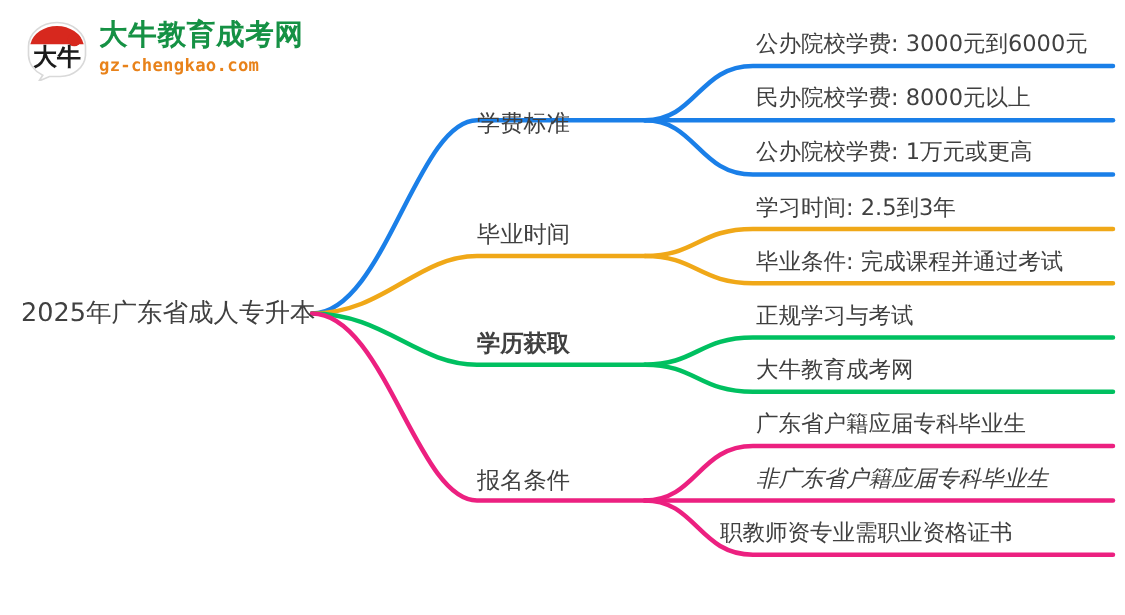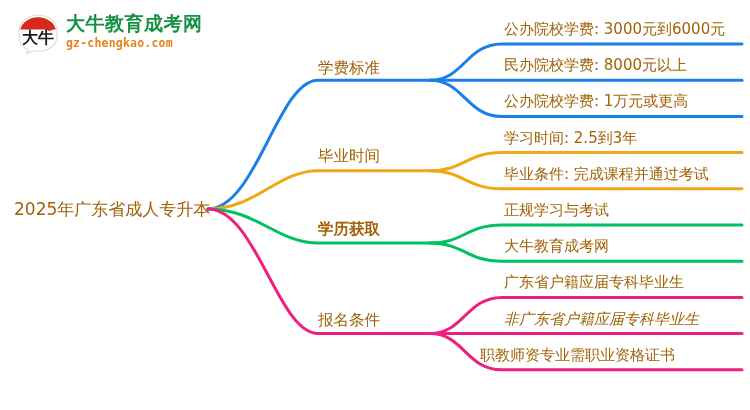--- a/index.html
+++ b/index.html
@@ -24,21 +24,21 @@
   #logo-url{
     font-family:"DejaVu Sans Mono","Liberation Mono",monospace;
     font-size:11.5px;font-weight:bold;color:#e8821a;
     letter-spacing:0.2px;line-height:15px;margin-top:2px;white-space:nowrap;
   }
 
   
   .node{
     position:absolute;
     font-family:"DejaVu Sans","Liberation Sans",sans-serif;
-    color:#a16207;
+    color:#404040;
     white-space:nowrap;
     line-height:1;
   }
   #root-node{font-size:17px;left:14px;top:201px;}
   .branch-label{font-size:15.5px;}
   .leaf-label{font-size:15px;}
 </style>
 </head>
 <body>
 
@@ -73,21 +73,21 @@
 
   <div id="logo-text">
     <div id="logo-title">大牛教育成考网</div>
     <div id="logo-url">gz-chengkao.com</div>
   </div>
 </div>
 
 <div class="node" id="root-node">2025年广东省成人专升本</div>
 
 <div id="labels">
-    <div class="node branch-label" style="left: 318px; top: 61px;">学费标准</div>
+    <div class="node branch-label" style="left: 318px; top: 75px;">学费标准</div>
     <div class="node leaf-label" style="left: 504px; top: 22px;">公办院校学费: 3000元到6000元</div>
     <div class="node leaf-label" style="left: 504px; top: 58.2px; text-align: right;">民办院校学费: 8000元以上</div>
     <div class="node leaf-label" style="left: 504px; top: 94.4px;">公办院校学费: 1万元或更高</div>
     <div class="node branch-label" style="left: 318px; top: 149.7px; font-family: Liberation Mono, monospace;">毕业时间</div>
     <div class="node leaf-label" style="left: 504px; top: 130.6px;">学习时间: 2.5到3年</div>
     <div class="node leaf-label" style="left: 504px; top: 166.8px;">毕业条件: 完成课程并通过考试</div>
     <div class="node branch-label" style="left: 318px; top: 222.1px; font-weight: bold;">学历获取</div>
     <div class="node leaf-label" style="left: 504px; top: 203px;">正规学习与考试</div>
     <div class="node leaf-label" style="left: 504px; top: 239.2px;">大牛教育成考网</div>
     <div class="node branch-label" style="left: 318px; top: 312.6px;">报名条件</div>

